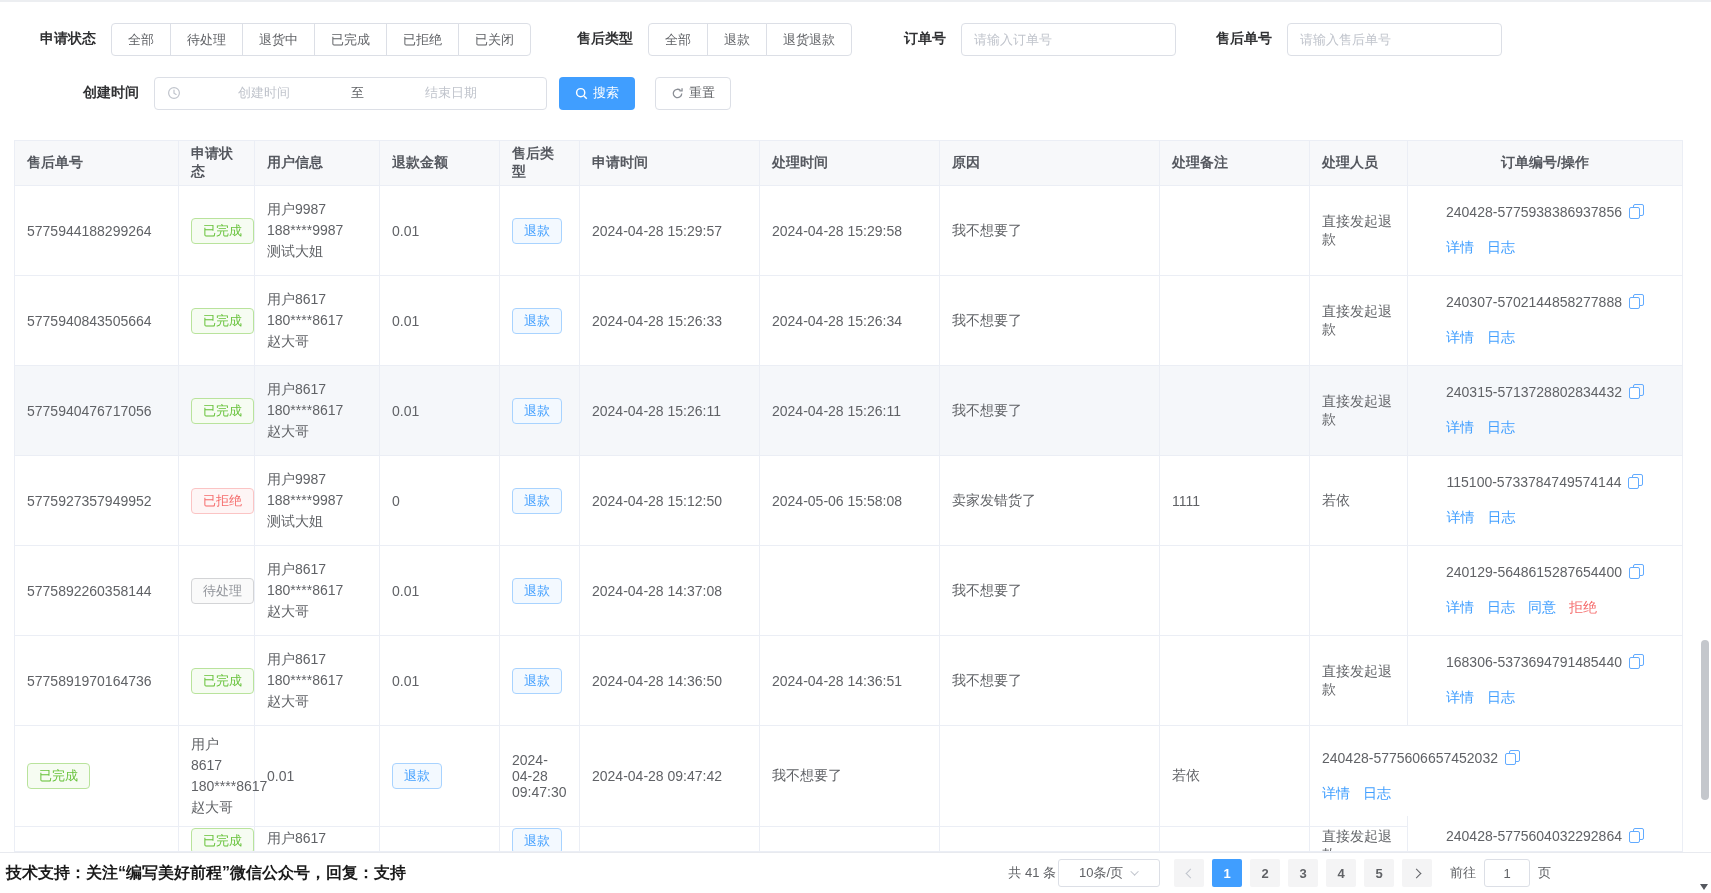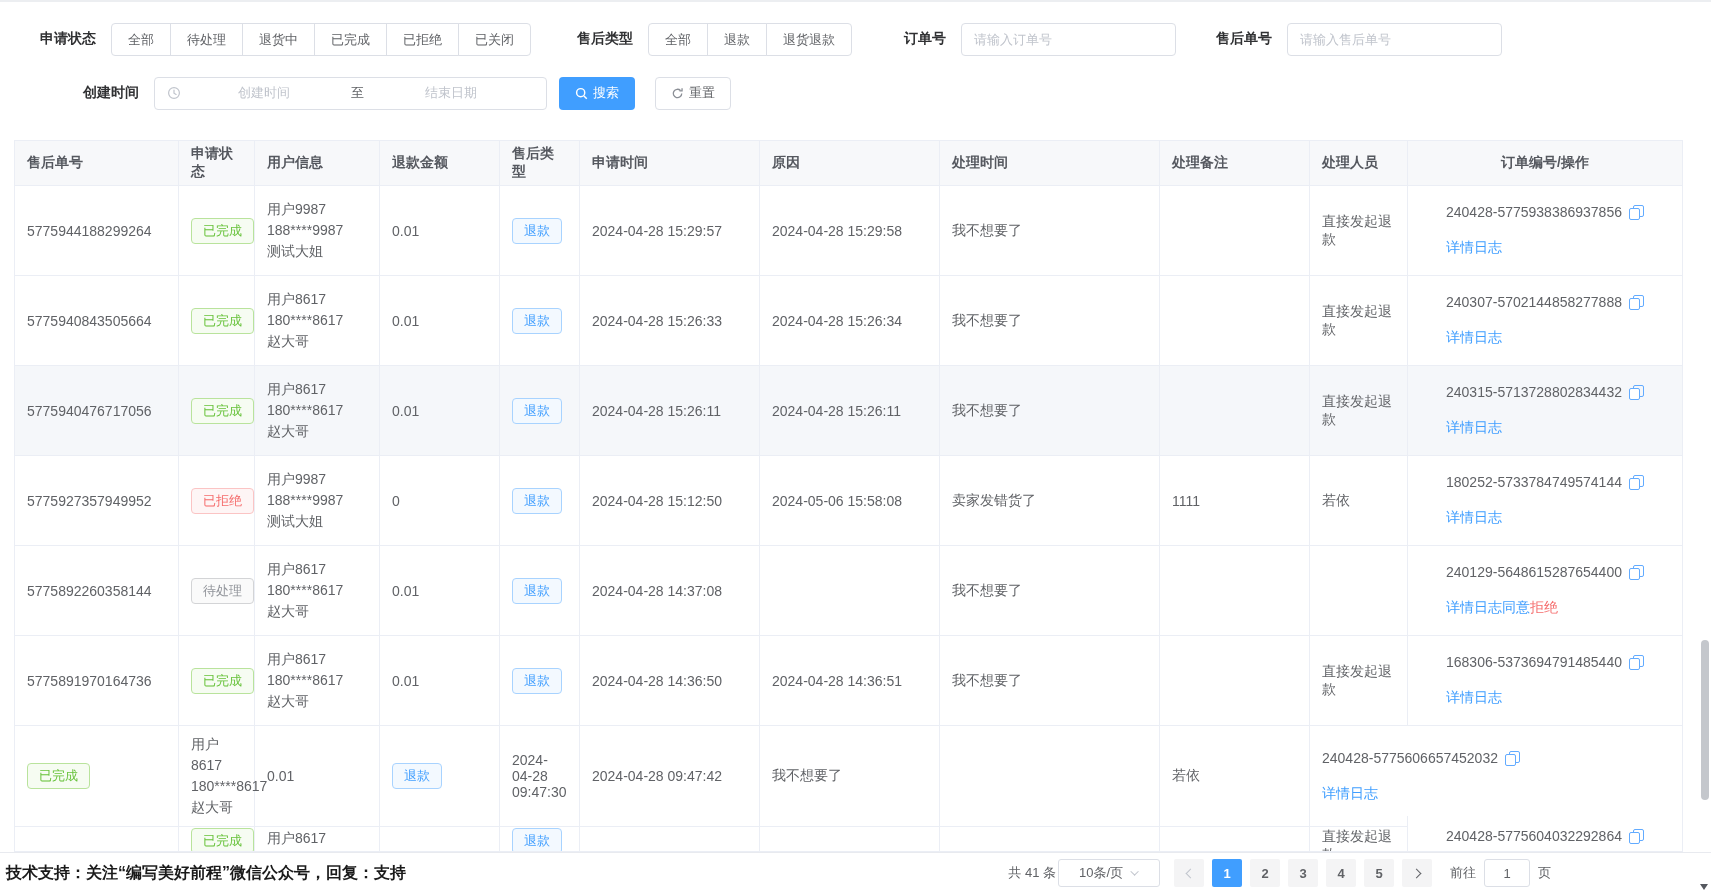--- a/index.html
+++ b/index.html
@@ -49,22 +49,22 @@
   .trow.body.hl .cell{background:#f5f7fa;}
   .trow.partial .cell{align-items:flex-start;padding-top:12px;}
   .cell.user{flex-direction:column;align-items:flex-start;justify-content:center;line-height:21px;}
   .trow.partial .cell.user{justify-content:flex-start;}
   .badge{display:inline-block;padding:3px 11px;border-radius:4px;font-size:13px;line-height:18px;white-space:nowrap;}
   .badge.success{color:#67C23A;border:1px solid #b9e39c;background:#f6fcf2;}
   .badge.danger{color:#F56C6C;border:1px solid #fbc4c4;background:#fef5f5;}
   .badge.info{color:#909399;border:1px solid #d3d4d6;background:#fafafa;}
   .badge.primary{color:#409EFF;border:1px solid #a8d3ff;background:#f3f9ff;}
   .order-box{margin:0 auto;}
-  .order-line{display:flex;align-items:flex-end;gap:7px;white-space:nowrap;}
-  .ops{margin-top:19px;display:flex;align-items:flex-end;}
+  .order-line{display:flex;align-items:flex-start;gap:7px;white-space:nowrap;}
+  .ops{margin-top:19px;display:flex;gap:13px;align-items:flex-end;}
   .op-link{color:#409EFF;cursor:pointer;font-size:14px;text-decoration:none;white-space:nowrap;}
   .op-link.danger{color:#F56C6C;}
   .copy-icon{position:relative;width:15px;height:15px;display:inline-block;cursor:pointer;flex:none;}
   .copy-icon::before{content:"";position:absolute;right:0;top:0;width:9px;height:10px;
         border:1.5px solid #62abff;border-radius:2px;}
   .copy-icon::after{content:"";position:absolute;left:0;bottom:0;width:9px;height:10px;
         border:1.5px solid #62abff;border-radius:2px;background:#fff;}
 
   
   .footer{position:absolute;left:0;right:0;top:852px;height:41px;background:#fff;
@@ -168,22 +168,22 @@
 </section>
 
 <section class="table">
   <div class="trow thead" id="thead">
       <div class="cell c0">售后单号</div>
       <div class="cell c1">申请状态</div>
       <div class="cell c2">用户信息</div>
       <div class="cell c3">退款金额</div>
       <div class="cell c4">售后类型</div>
       <div class="cell c5">申请时间</div>
+      <div class="cell c6">处理时间</div>
       <div class="cell c7">原因</div>
-      <div class="cell c6">处理时间</div>
       <div class="cell c8">处理备注</div>
       <div class="cell c9">处理人员</div>
       <div class="cell c10">订单编号/操作</div>
     </div>
   <div id="tbody">
       <div class="trow body">
         <div class="cell c0">5775944188299264</div>
         <div class="cell c1">
           <span class="badge success">已完成</span>
         </div>
@@ -293,21 +293,21 @@
           <span class="badge primary">退款</span>
         </div>
         <div class="cell c5">2024-04-28 15:12:50</div>
         <div class="cell c6">2024-05-06 15:58:08</div>
         <div class="cell c7">卖家发错货了</div>
         <div class="cell c8">1111</div>
         <div class="cell c9">若依</div>
         <div class="cell c10">
           <div class="order-box">
             <div class="order-line">
-              <span>180252-5733784749574144</span>
+              <span>115100-5733784749574144</span>
               <span class="copy-icon"></span>
             </div>
             <div class="ops">
               <a class="op-link">详情</a>
               <a class="op-link">日志</a>
             </div>
           </div>
         </div>
       </div>
       <div class="trow body">

